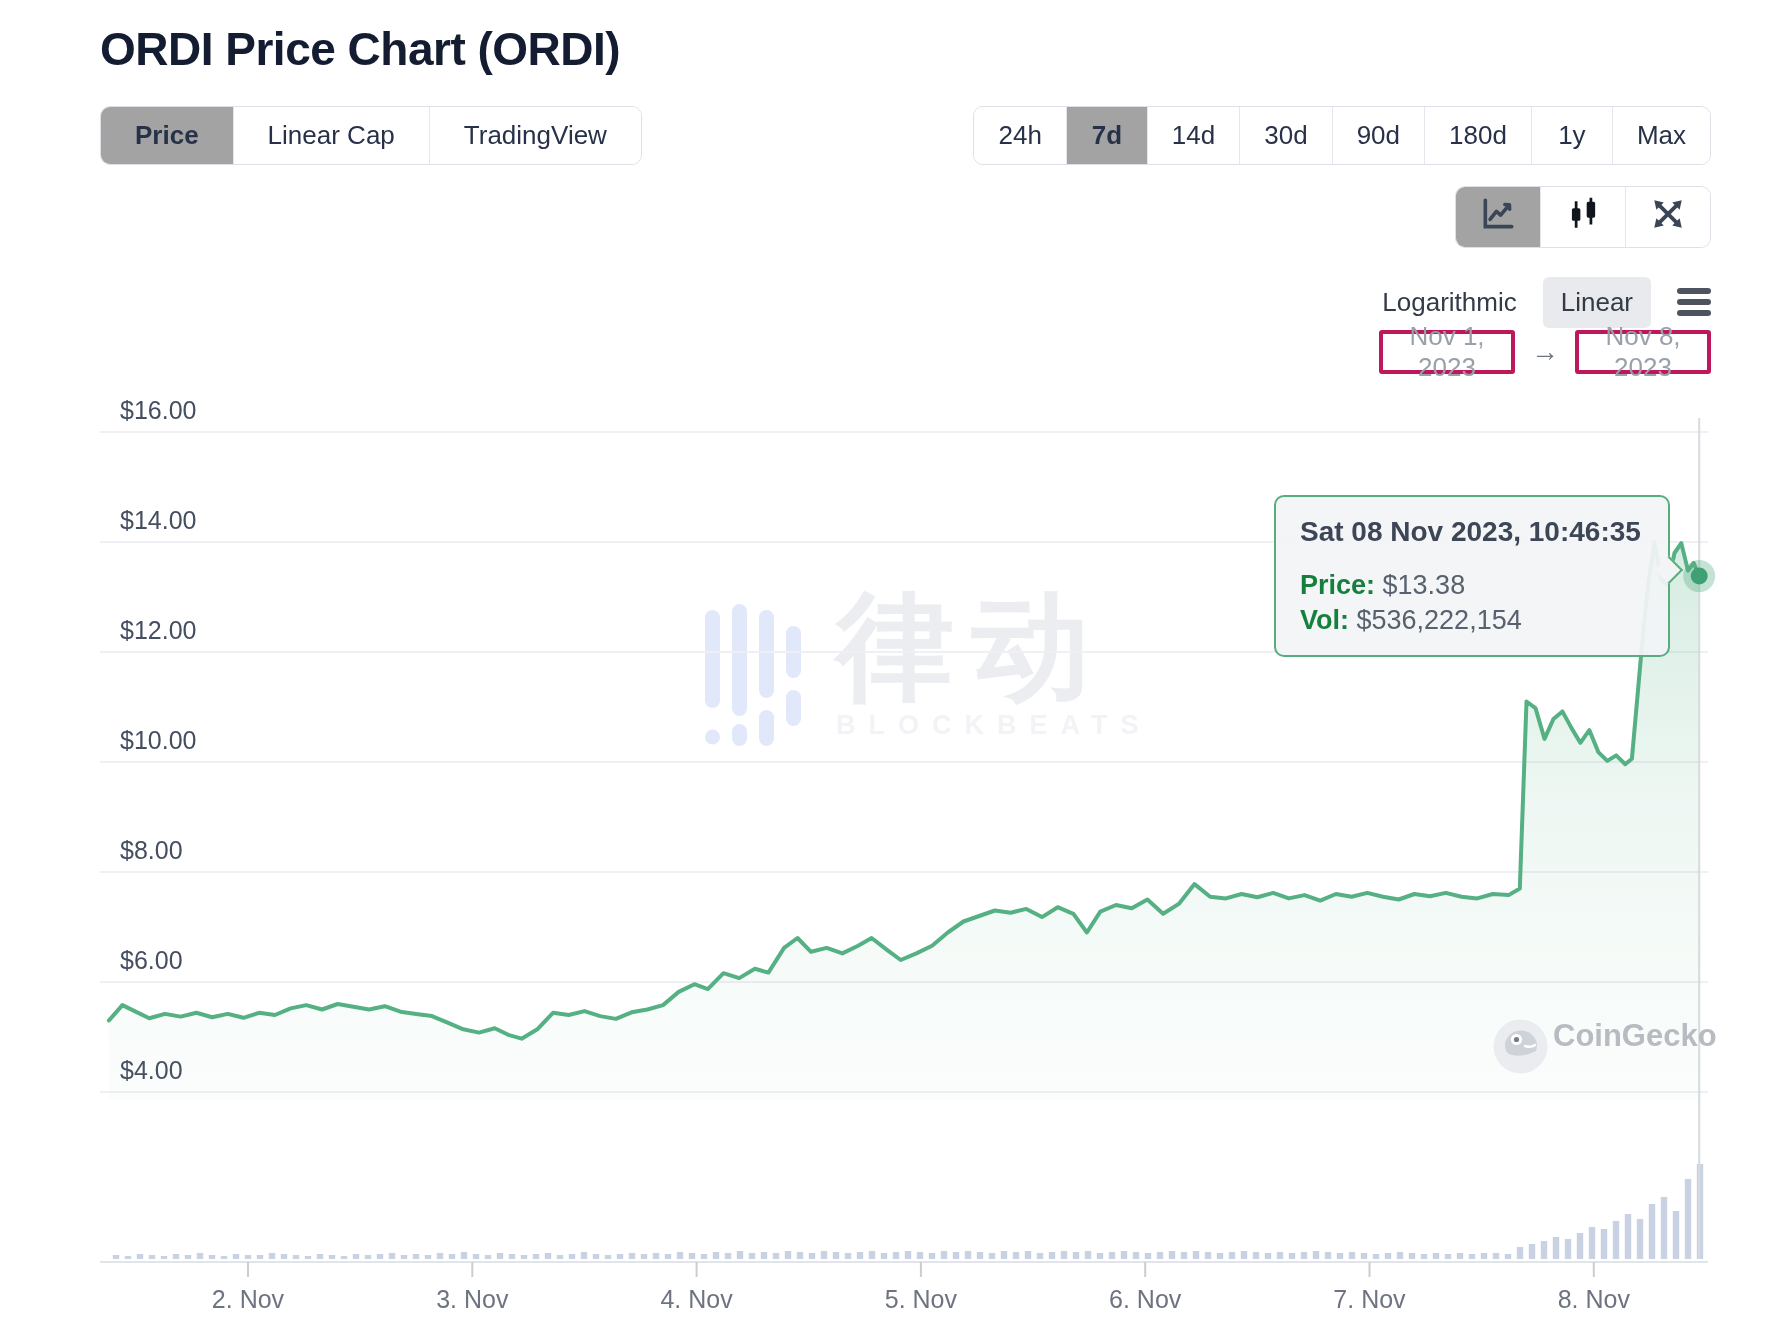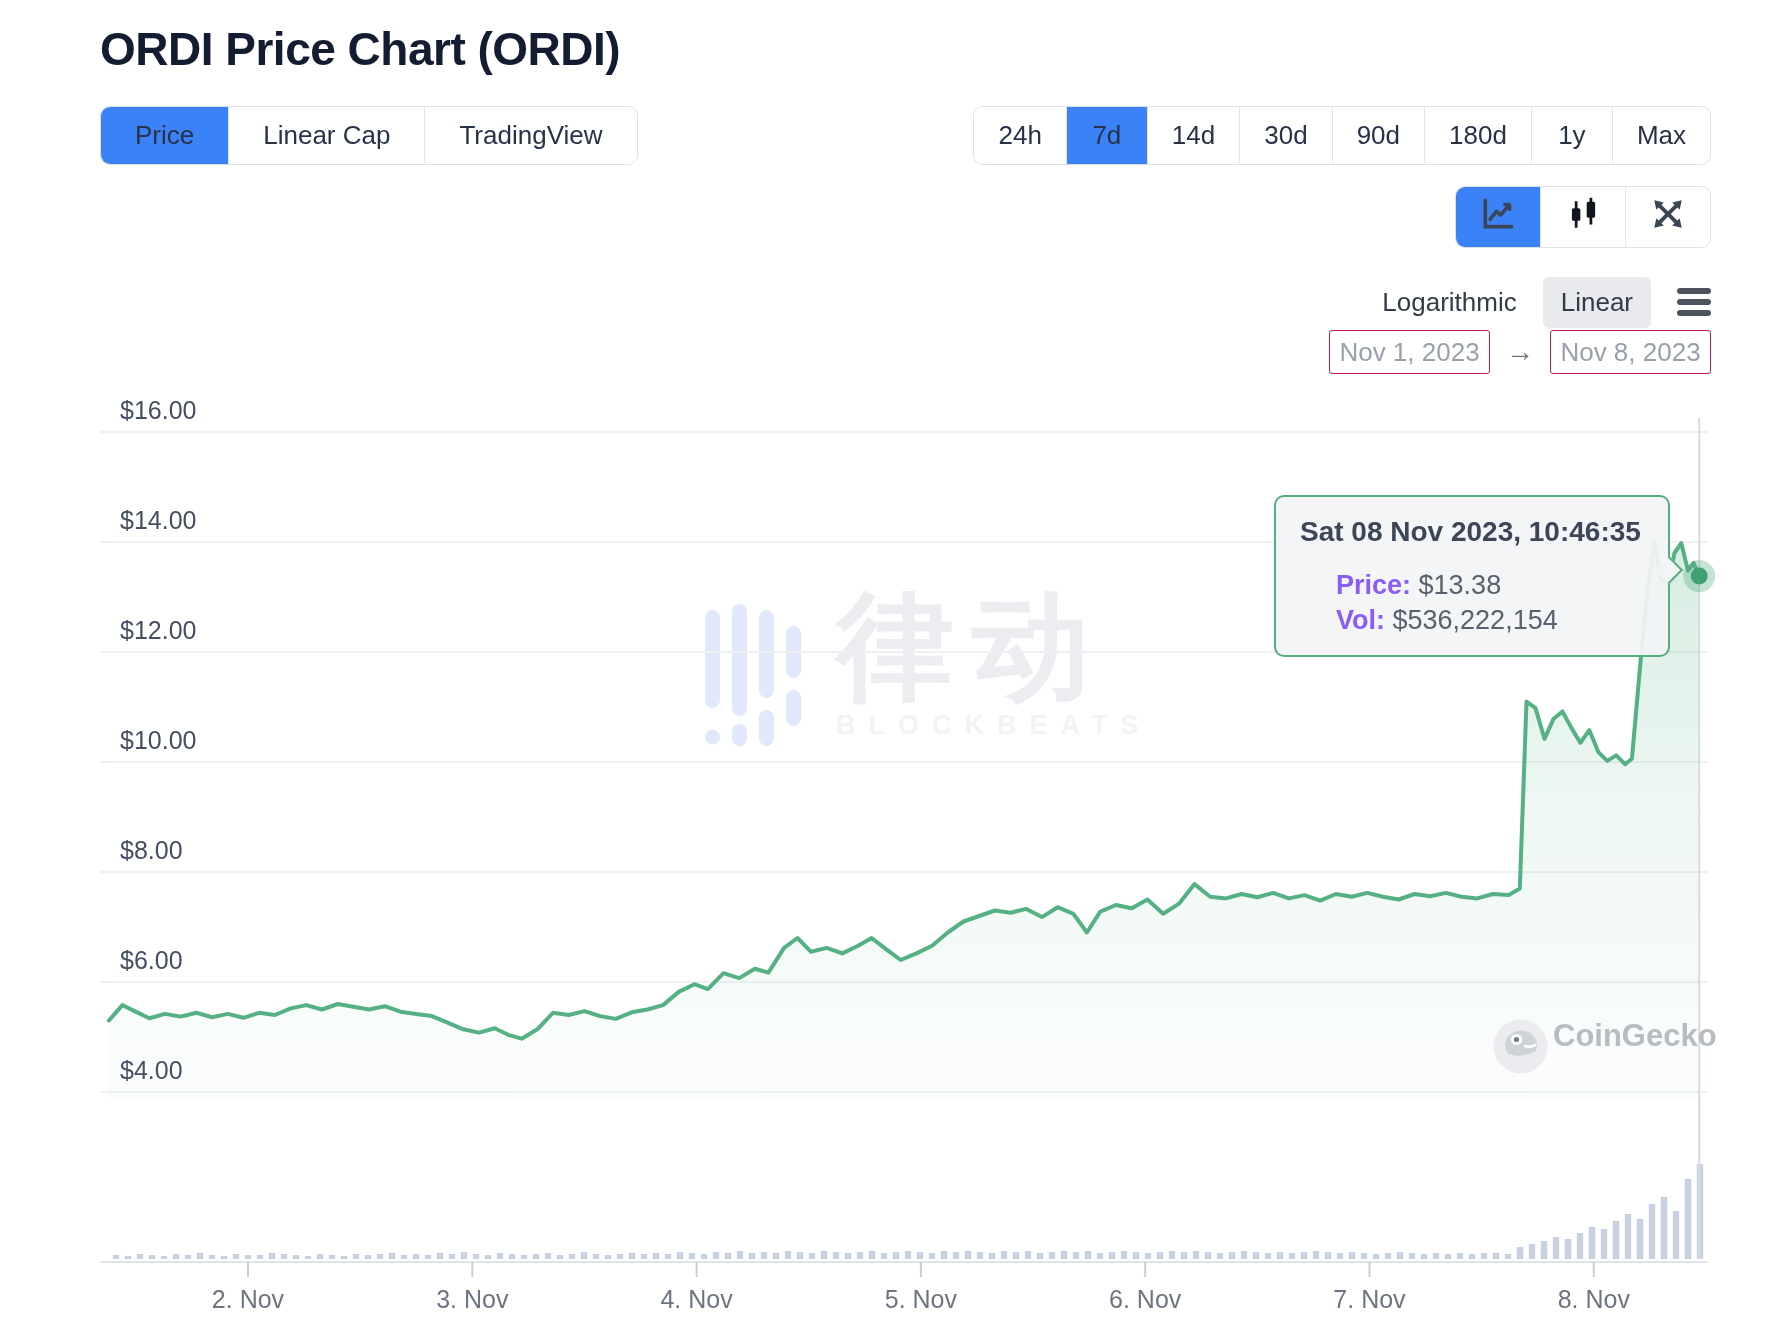--- a/index.html
+++ b/index.html
@@ -8,38 +8,38 @@
   .abs{position:absolute;}
 
   
   #page-title{left:100px;top:22px;font-size:46px;font-weight:700;color:#131c31;letter-spacing:-0.5px;}
 
   .btn-group{display:flex;border:1px solid #dde1e7;border-radius:10px;background:#fff;overflow:hidden;height:57px;}
   .btn-group .btn{display:flex;align-items:center;justify-content:center;font-size:26px;color:#273249;
                   background:#fff;border:none;border-left:1px solid #e3e6ea;cursor:pointer;white-space:nowrap;
                   font-family:inherit;}
   .btn-group .btn:first-child{border-left:none;}
-  .btn-group .btn.sel{background:#3b82f6;}
+  .btn-group .btn.sel{background:#a3a3a3;font-weight:bold;}
   #view-tabs{left:100px;top:106px;}
   #view-tabs .btn{padding:0 34px;}
   #range-tabs{right:79px;top:106px;}
   #range-tabs .btn{padding:0 24px;min-width:32px;}
 
   #charttype-group{right:79px;top:186px;height:60px;}
   #charttype-group .btn{width:84px;padding:0;}
 
   #scale-row{right:79px;top:274px;display:flex;align-items:center;gap:26px;font-size:26px;color:#333b49;height:56px;text-align:right;}
   #scale-linear{background:#e8eaed;border-radius:6px;padding:10px 18px;}
   #scale-log{padding:10px 0;}
   #menu-icon{display:flex;flex-direction:column;gap:5px;cursor:pointer;}
   #menu-icon span{display:block;width:34px;height:6px;border-radius:3px;background:#4e545e;}
 
   #date-row{right:79px;top:330px;display:flex;align-items:center;gap:16px;}
-  .date-input{width:161px;height:44px;border:1px solid #be185d;border-radius:3px;display:flex;align-items:center;
-              justify-content:center;font-size:26px;color:#9aa0aa;background:#fff;box-sizing:border-box;}
+  .date-input{width:136px;height:44px;border:4px solid #be185d;border-radius:3px;display:flex;align-items:center;
+              justify-content:center;font-size:26px;color:#9aa0aa;background:#fff;box-sizing:border-box;text-align:center;}
   #date-arrow{font-size:28px;color:#6e7480;}
 
   
   #blockbeats{left:703px;top:596px;display:flex;align-items:flex-start;gap:28px;pointer-events:none;}
   #bb-text{display:flex;flex-direction:column;}
   #bb-cn{font-size:118px;font-weight:700;color:#ecedf1;letter-spacing:18px;line-height:100px;}
   #bb-en{font-size:27px;font-weight:700;color:#f2f3f6;letter-spacing:13px;margin-top:14px;}
   #coingecko{left:1492px;top:1018px;display:flex;align-items:flex-start;gap:4px;opacity:.9;pointer-events:none;}
   #coingecko-label{font-size:31px;font-weight:700;color:#b1b5bc;}
 
@@ -48,21 +48,21 @@
 
   
   #tooltip{left:1274px;top:495px;width:396px;height:162px;box-sizing:border-box;
            background:rgba(242,244,246,.93);border:2px solid #58ad7f;border-radius:10px;
            padding:19px 24px;z-index:5;}
   #tooltip-arrow{position:absolute;right:-11px;top:63px;width:18px;height:18px;
                  background:#f2f4f6;border-top:2px solid #58ad7f;border-right:2px solid #58ad7f;
                  transform:rotate(45deg);}
   #tooltip-title{font-size:28px;font-weight:700;color:#3d4656;margin-bottom:20px;white-space:nowrap;}
   .tt-row{font-size:27px;color:#59616e;line-height:35px;white-space:nowrap;}
-  .tt-row b{color:#8b5cf6;margin-left:36px;}
+  .tt-row b{color:#15803d;}
 </style>
 </head>
 <body>
 
 <div id="app">
 
   <div id="page-title" class="abs">ORDI Price Chart (ORDI)</div>
 
   <div id="view-tabs" class="btn-group abs">
     <div class="btn sel">Price</div>

